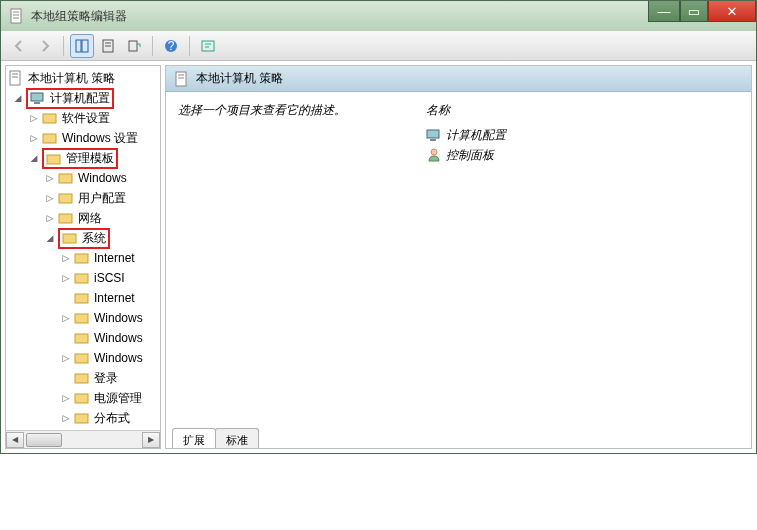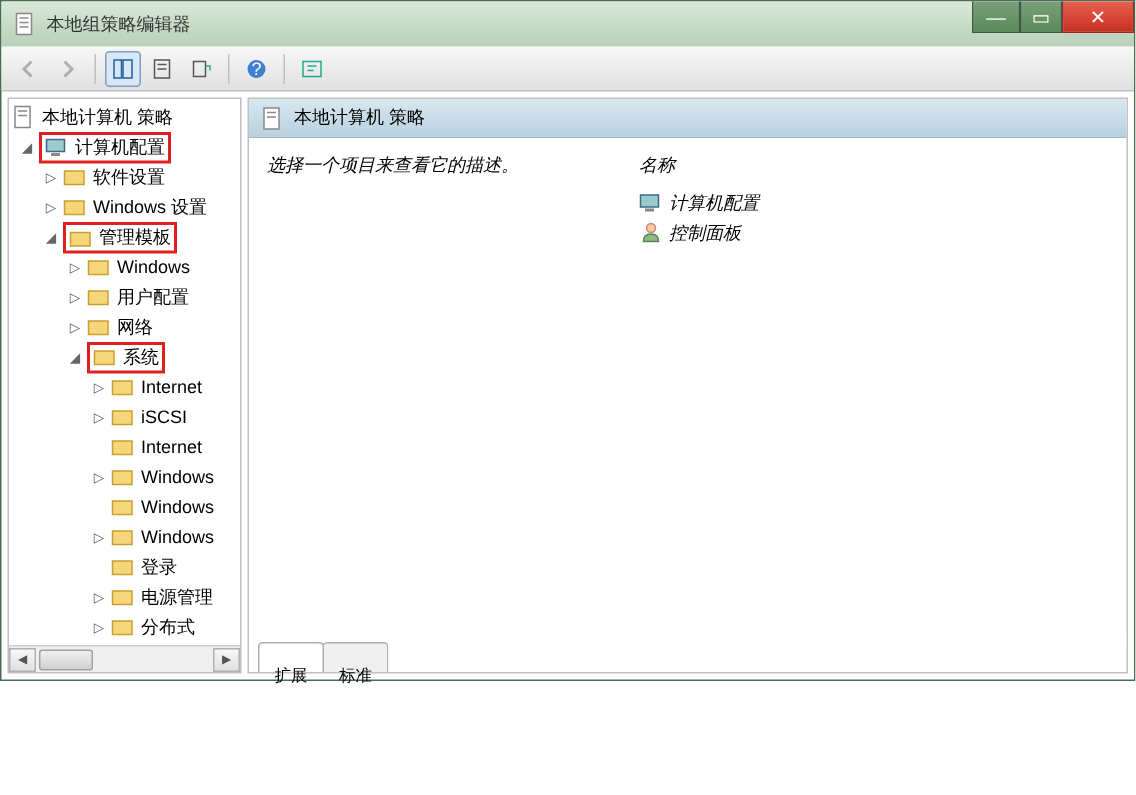--- a/index.html
+++ b/index.html
@@ -34,21 +34,21 @@
 .content-header { height: 26px; background: linear-gradient(to bottom, #d8e8f0, #b8d0e0); display: flex; align-items: center; padding-left: 8px; border-bottom: 1px solid #a0b8c8; }
 .content-header-icon { width: 16px; height: 16px; margin-right: 6px; }
 .content-body { flex: 1; display: flex; padding: 10px 12px 4px 12px; font-style: italic; }
 .desc-col { width: 200px; }
 .list-col { flex: 1; margin-left: 48px; }
 .list-header { font-weight: normal; padding-bottom: 6px; color: #000; }
 .list-th { display: inline-block; }
 .list-item { display: flex; align-items: center; height: 20px; cursor: pointer; }
 .list-icon { width: 16px; height: 16px; margin-right: 4px; }
 .content-tabs { height: 22px; display: flex; align-items: flex-end; padding-left: 6px; border-top: 1px solid #fff; }
-.tab { height: 20px; padding: 14px 10px 0 10px; border: 1px solid #b0b0b0; border-bottom: none; background: #f0f0f0; border-radius: 3px 3px 0 0; margin-right: -1px; cursor: pointer; font-size: 11px; }
+.tab { height: 20px; padding: 4px 10px 0 10px; border: 1px solid #b0b0b0; border-bottom: none; background: #f0f0f0; border-radius: 3px 3px 0 0; margin-right: -1px; cursor: pointer; font-size: 11px; }
 .tab.active { background: #fff; position: relative; z-index: 1; }
 
 .folder-svg rect { fill: #f5d67a; stroke: #c8a030; }
 </style>
 </head>
 <body>
 
 <div class="window">
 
   <div class="titlebar">

